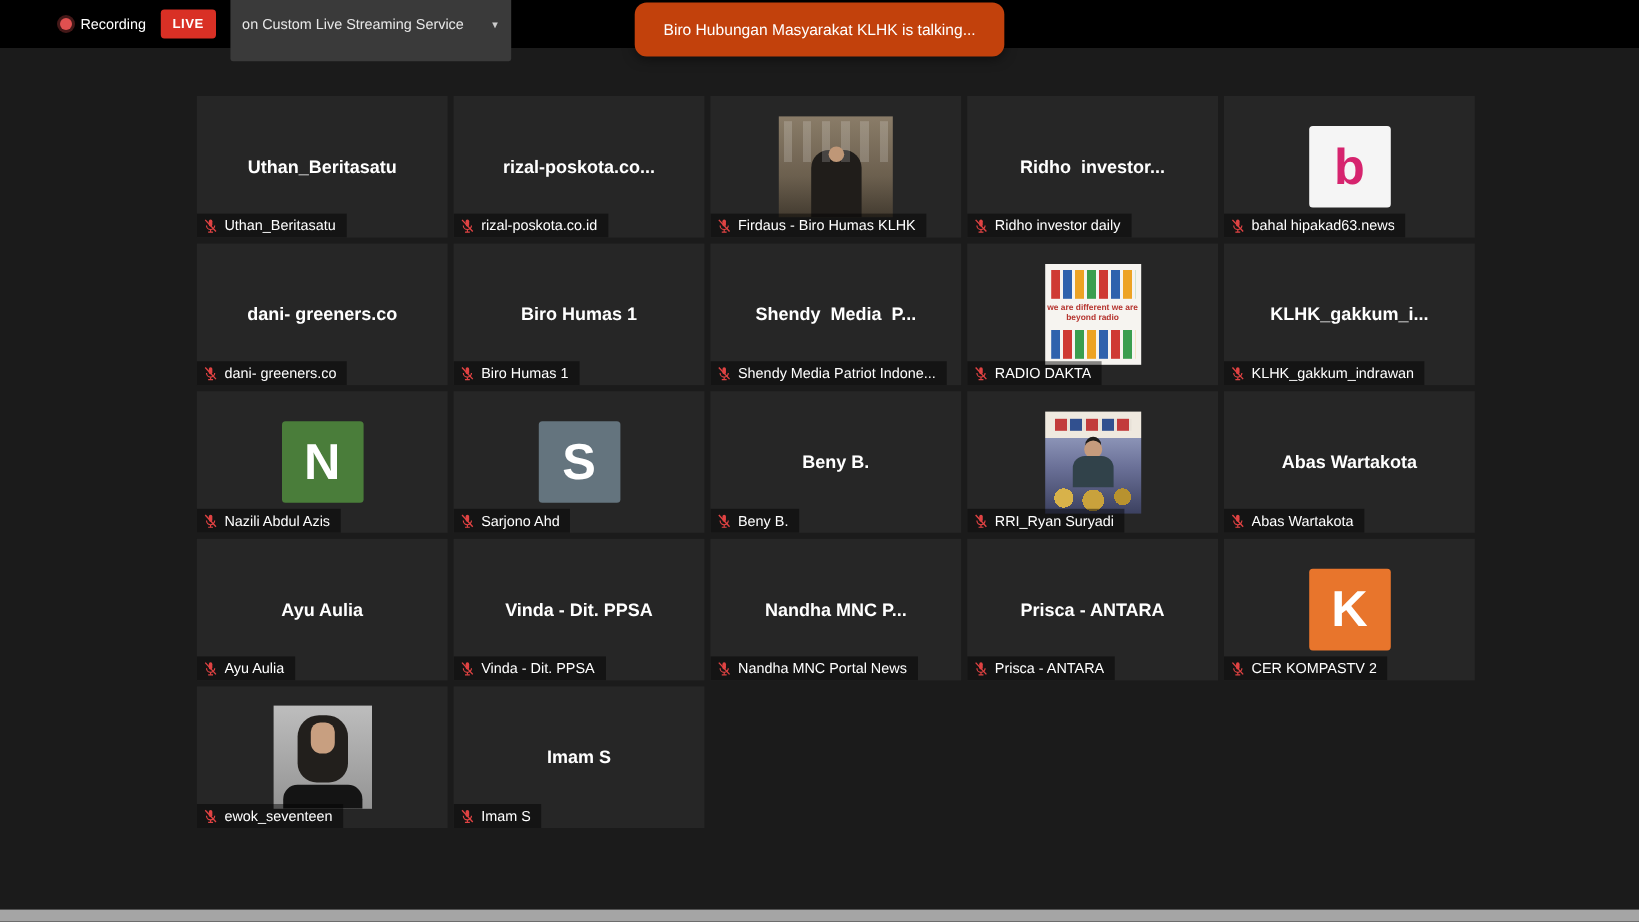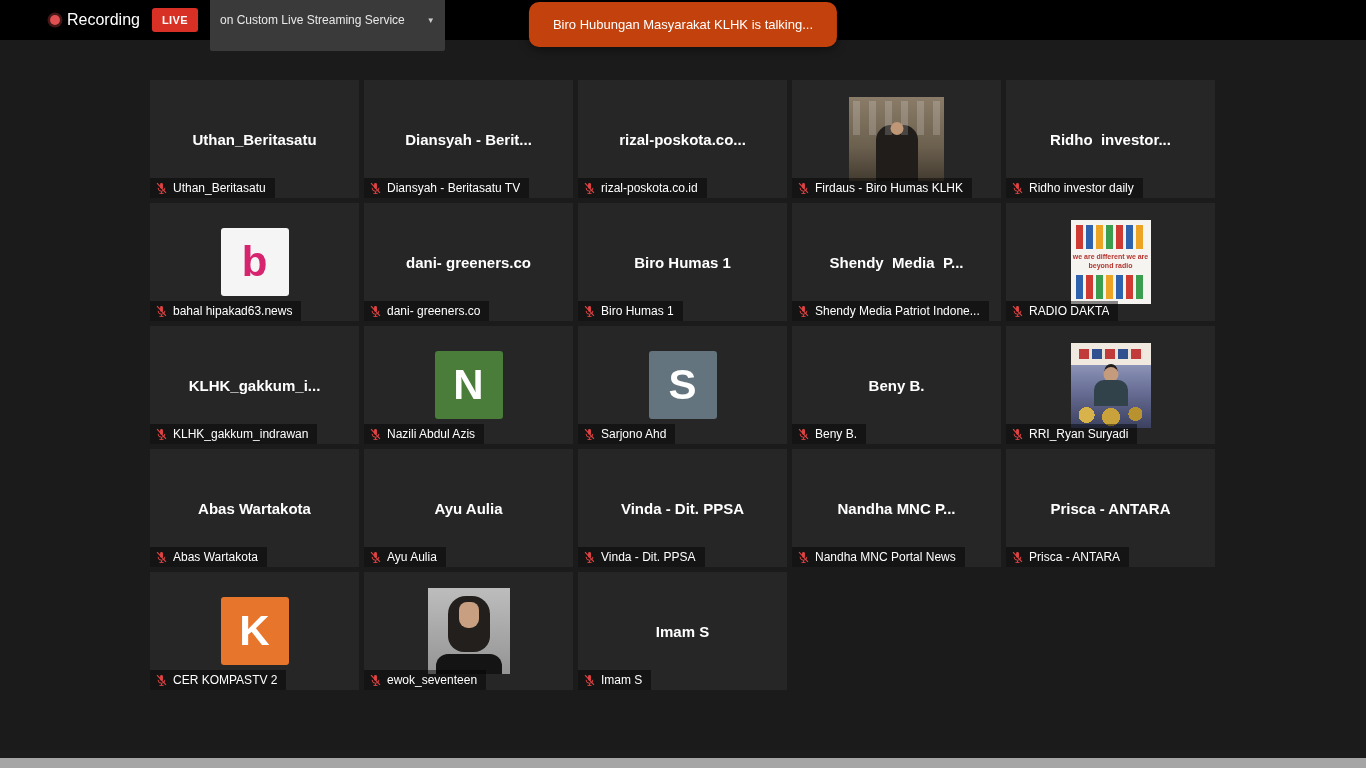--- a/index.html
+++ b/index.html
@@ -1,32 +1,32 @@
 <!DOCTYPE html>
 <html><head>
 <meta charset="utf-8">
 <style>
   html,body{margin:0;padding:0;width:1366px;height:768px;overflow:hidden;
     background:#1b1b1b;font-family:"Liberation Sans",sans-serif;}
   
   .topbar{position:absolute;top:0;left:0;right:0;height:40px;background:#000;
     display:flex;align-items:center;padding:0 12px;gap:12px;z-index:10;box-sizing:border-box;}
-  .rec{display:flex;align-items:center;gap:7px;color:#fff;font-size:16px;padding-left:38px;}
+  .rec{display:flex;align-items:center;gap:7px;color:#fff;font-size:12px;padding-left:38px;}
   .rec-dot{width:10px;height:10px;border-radius:50%;background:#e05050;
     box-shadow:0 0 0 2.5px rgba(224,80,80,.30);}
   .live{background:#d93025;color:#fff;font-size:11px;font-weight:bold;
     padding:6px 10px;border-radius:3px;letter-spacing:.4px;}
   .stream-select{display:flex;align-items:center;gap:22px;background:#3a3a3a;
     color:#e8e8e8;font-size:12px;padding:24px 10px;border-radius:2px;cursor:pointer;}
   .caret{font-size:8px;color:#cccccc;}
   .toast{position:absolute;top:2px;left:50%;transform:translateX(-50%);
     background:#c2410c;color:#fff;font-size:13px;padding:15px 24px;border-radius:10px;
     z-index:20;box-shadow:0 2px 10px rgba(0,0,0,.5);white-space:nowrap;}
   
-  .grid{position:absolute;left:150px;top:80px;width:1065px;display:grid;
+  .grid{position:absolute;left:164px;top:80px;width:1065px;display:grid;
     grid-template-columns:repeat(5,1fr);grid-auto-rows:118px;gap:5px;}
   .tile{position:relative;background:#262626;overflow:hidden;
     display:flex;align-items:center;justify-content:center;}
   .center-name{display:none;}
   .t-name .center-name{display:flex;position:absolute;inset:0;align-items:center;
     justify-content:center;font-size:15px;font-weight:bold;color:#fff;text-align:center;
     padding:0 12px;white-space:pre-wrap;}
   
   .label{position:absolute;left:0;bottom:0;display:flex;align-items:center;gap:5px;
     background:rgba(0,0,0,.45);padding:3px 9px 3px 5px;max-width:calc(100% - 8px);
@@ -118,34 +118,20 @@
         <rect x="6.2" y="1.2" width="3.6" height="7.2" rx="1.8" fill="#e04343"></rect>
         <path d="M3.8 7.2a4.2 4.2 0 0 0 8.4 0" fill="none" stroke="#e04343" stroke-width="1.2"></path>
         <line x1="8" y1="11.6" x2="8" y2="14" stroke="#e04343" stroke-width="1.2"></line>
         <line x1="5.5" y1="14" x2="10.5" y2="14" stroke="#e04343" stroke-width="1.2"></line>
         <line x1="2.5" y1="1.5" x2="13.5" y2="13.5" stroke="#e04343" stroke-width="1.4"></line>
       </svg>
       <span class="label-text">Uthan_Beritasatu</span>
     </div>
   </div>
     <div class="tile t-name">
-    <div class="center-name">Diansyah - Berit...</div>
-
-    <div class="label">
-      <svg class="mic" viewBox="0 0 16 16" width="13" height="13">
-        <rect x="6.2" y="1.2" width="3.6" height="7.2" rx="1.8" fill="#e04343"></rect>
-        <path d="M3.8 7.2a4.2 4.2 0 0 0 8.4 0" fill="none" stroke="#e04343" stroke-width="1.2"></path>
-        <line x1="8" y1="11.6" x2="8" y2="14" stroke="#e04343" stroke-width="1.2"></line>
-        <line x1="5.5" y1="14" x2="10.5" y2="14" stroke="#e04343" stroke-width="1.2"></line>
-        <line x1="2.5" y1="1.5" x2="13.5" y2="13.5" stroke="#e04343" stroke-width="1.4"></line>
-      </svg>
-      <span class="label-text">Diansyah - Beritasatu TV</span>
-    </div>
-  </div>
-    <div class="tile t-name">
     <div class="center-name">rizal-poskota.co...</div>
 
     <div class="label">
       <svg class="mic" viewBox="0 0 16 16" width="13" height="13">
         <rect x="6.2" y="1.2" width="3.6" height="7.2" rx="1.8" fill="#e04343"></rect>
         <path d="M3.8 7.2a4.2 4.2 0 0 0 8.4 0" fill="none" stroke="#e04343" stroke-width="1.2"></path>
         <line x1="8" y1="11.6" x2="8" y2="14" stroke="#e04343" stroke-width="1.2"></line>
         <line x1="5.5" y1="14" x2="10.5" y2="14" stroke="#e04343" stroke-width="1.2"></line>
         <line x1="2.5" y1="1.5" x2="13.5" y2="13.5" stroke="#e04343" stroke-width="1.4"></line>
       </svg>

